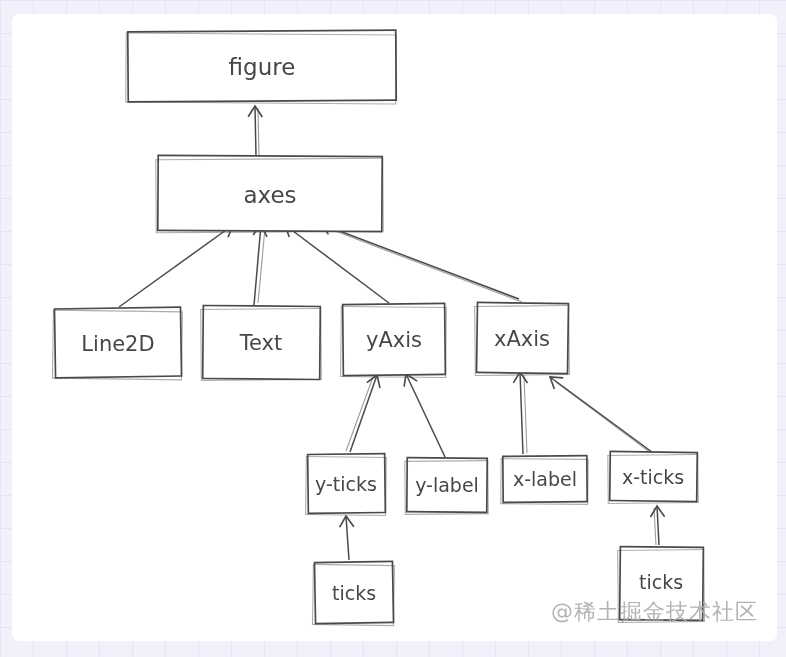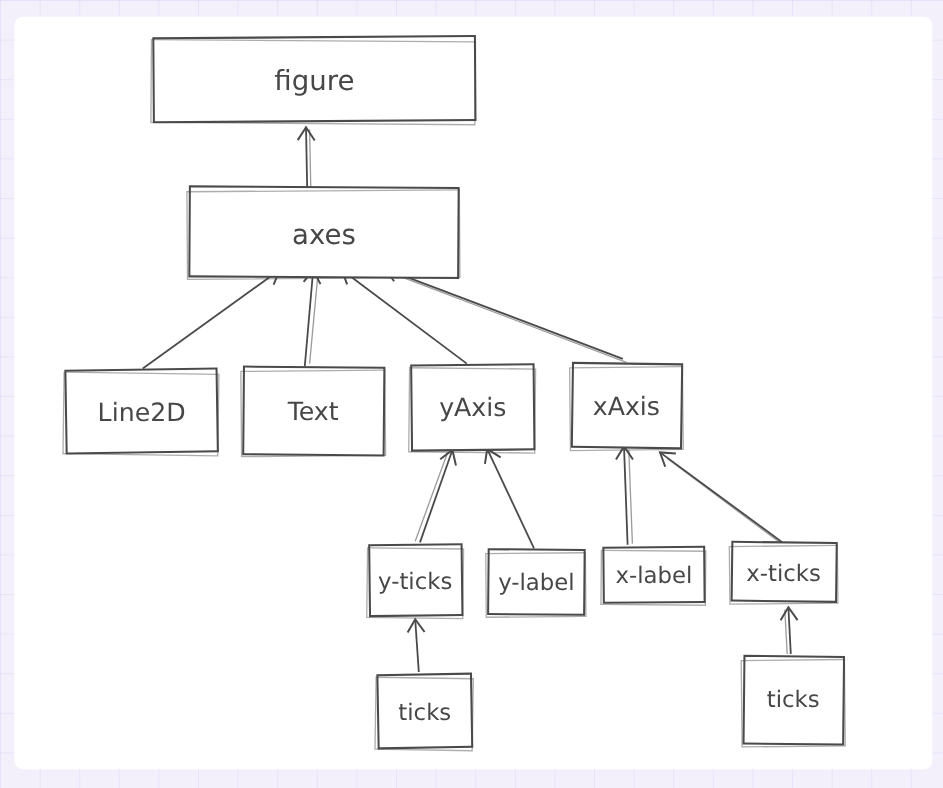--- a/index.html
+++ b/index.html
@@ -149,13 +149,14 @@
       <text class="nodelabel lbl-sm" x="354" y="600">ticks</text>
     </g>
 
     <g>
       <rect class="box" x="620" y="547" width="83" height="73" transform="rotate(0.6 661 583)"></rect>
       <rect class="box2" x="618" y="550" width="86" height="72" transform="rotate(-0.6 661 583)"></rect>
       <text class="nodelabel lbl-sm" x="661" y="589">ticks</text>
     </g>
   </svg>
 
+  <div class="watermark">@稀土掘金技术社区</div>
 </div>
 
 </body></html>

